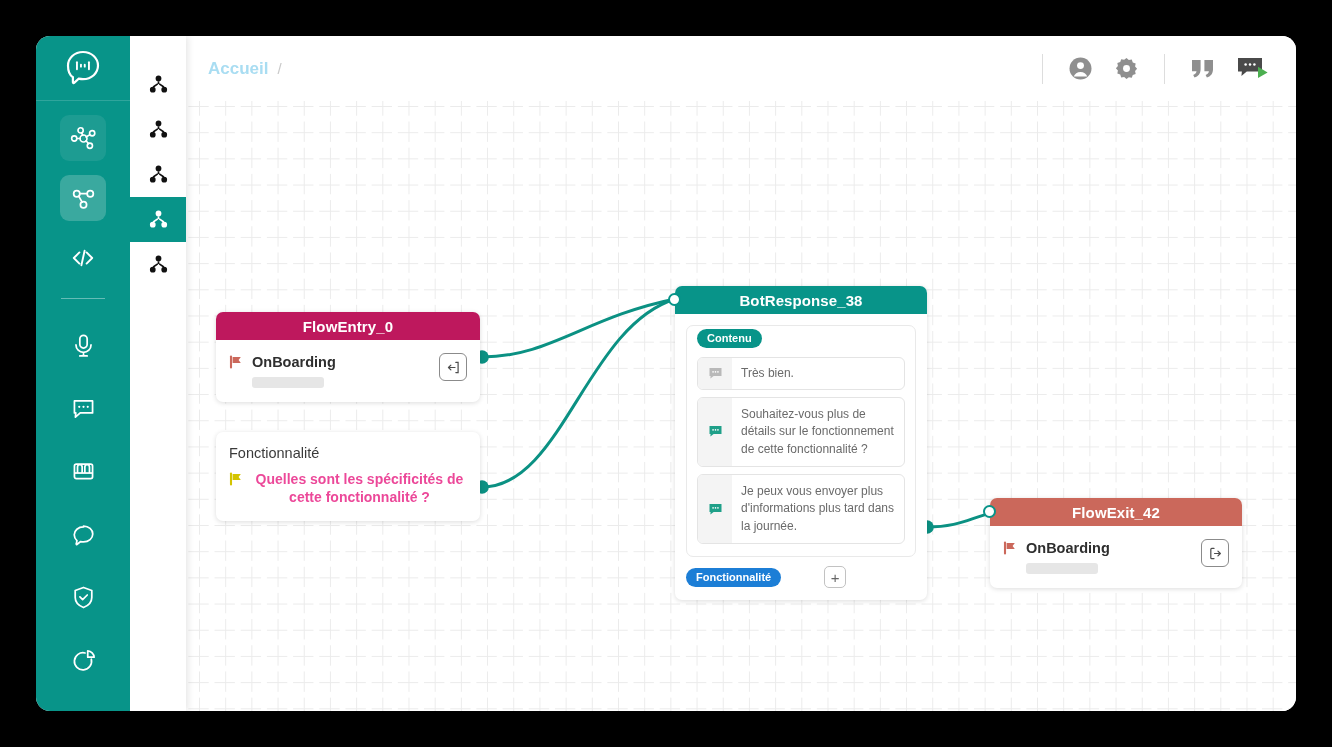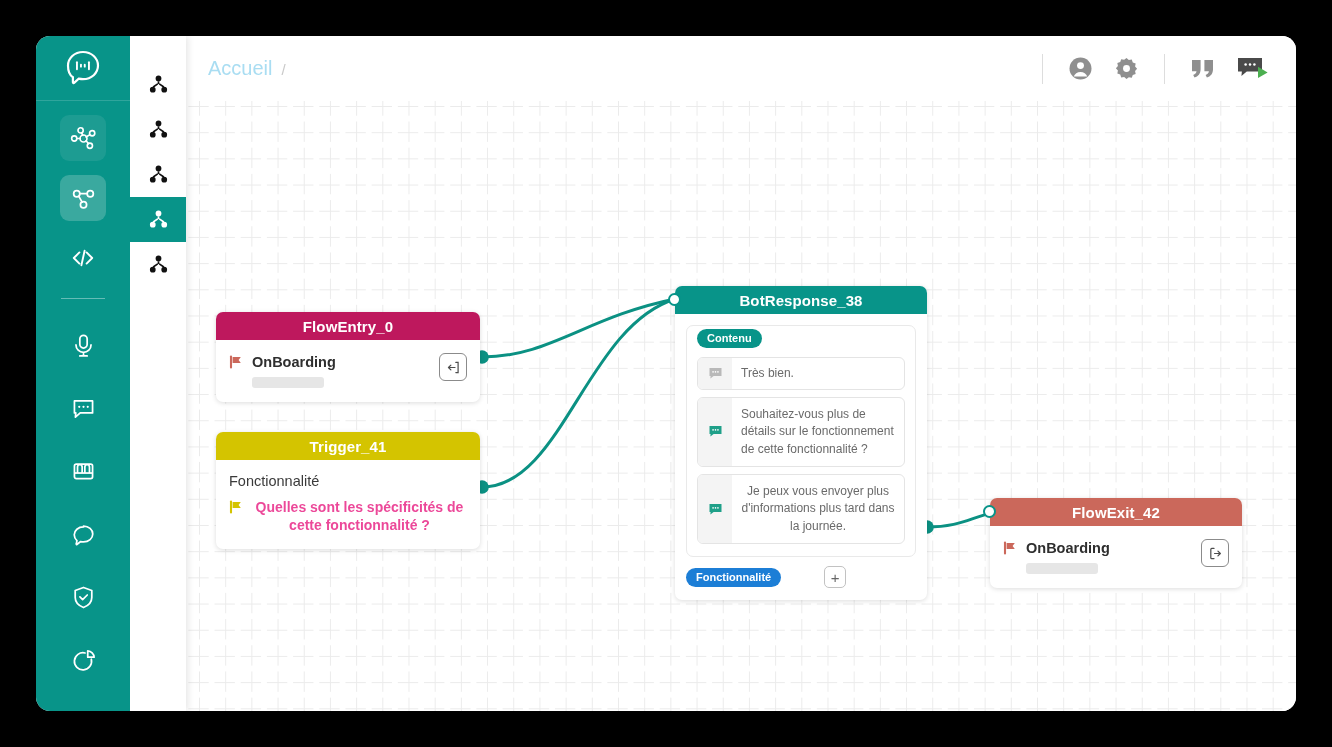--- a/index.html
+++ b/index.html
@@ -81,21 +81,21 @@
   
   #header {
     height: 65px; flex: 0 0 65px;
     background: #ffffff;
     display: flex; align-items: center;
     padding: 0 26px 0 22px;
     position: relative; z-index: 3;
   }
   #breadcrumb { display: flex; align-items: baseline; gap: 9px; }
   #breadcrumb-home {
-    font-size: 20px; color: #a9ddf2; font-weight: 400;
+    font-size: 17px; color: #a9ddf2; font-weight: 700;
   }
   #breadcrumb-sep { font-size: 15px; color: #c9c9c9; }
   #header-actions {
     margin-left: auto;
     display: flex; align-items: center; gap: 19px;
   }
   .hdr-divider { width: 1px; height: 30px; background: #dddddd; margin: 0 5px; }
   .hdr-icon { display: flex; align-items: center; justify-content: center; cursor: pointer; }
 
   
@@ -430,23 +430,20 @@
               <svg width="15" height="15" viewBox="0 0 16 16">
                 <path d="M10.5 2.6h2.4v10.8h-2.4" stroke="#4d4d4d" stroke-width="1.3" fill="none" stroke-linecap="round"></path>
                 <path d="M9.6 8H2.8M5.2 5.4L2.6 8l2.6 2.6" stroke="#4d4d4d" stroke-width="1.3" fill="none" stroke-linecap="round" stroke-linejoin="round"></path>
               </svg>
             </div>
           </div>
         </div>
       </section>
 
       <section class="node" style="left:30px; top:331px; width:264px;">
-        <div class="node-header" style="background:#d4c400;">
-          <span>Trigger_41</span>
-        </div>
         <div class="node-body">
           <div class="trigger-title">Fonctionnalité</div>
           <div class="flow-row">
             <span class="flag-ico">
               <svg width="14" height="14" viewBox="0 0 14 14">
                   <path d="M2 1.6v10.8" stroke="#d4c400" stroke-width="2.1" stroke-linecap="round"></path>
                   <path d="M3.6 2.1h8.2L9.6 5l2.2 2.9H3.6z" fill="#d4c400"></path>
                 </svg>
             </span>
             <div class="trigger-q">Quelles sont les spécificités de cette fonctionnalité ?</div>
@@ -482,21 +479,21 @@
                 <path d="M1.6 2.2h12.8v8.4H6l-3.5 2.8.3-2.8H1.6z" fill="#1fa089"></path>
                 <circle cx="5.4" cy="6.3" r=".85" fill="#fff"></circle>
                   <circle cx="8" cy="6.3" r=".85" fill="#fff"></circle>
                   <circle cx="10.6" cy="6.3" r=".85" fill="#fff"></circle>
               </svg>
             </div>
             <div class="msg-text">Souhaitez-vous plus de détails sur le fonctionnement de cette fonctionnalité ?</div>
           </div>
 
 
-          <div class="msg-row tall" style="margin-bottom:0;text-align:center;">
+          <div class="msg-row tall" style="margin-bottom:0;">
 
             <div class="msg-ico-cell">
               <svg width="15" height="15" viewBox="0 0 16 16">
                 <path d="M1.6 2.2h12.8v8.4H6l-3.5 2.8.3-2.8H1.6z" fill="#1fa089"></path>
                 <circle cx="5.4" cy="6.3" r=".85" fill="#fff"></circle>
                   <circle cx="8" cy="6.3" r=".85" fill="#fff"></circle>
                   <circle cx="10.6" cy="6.3" r=".85" fill="#fff"></circle>
               </svg>
             </div>
             <div class="msg-text">Je peux vous envoyer plus d'informations plus tard dans la journée.</div>

